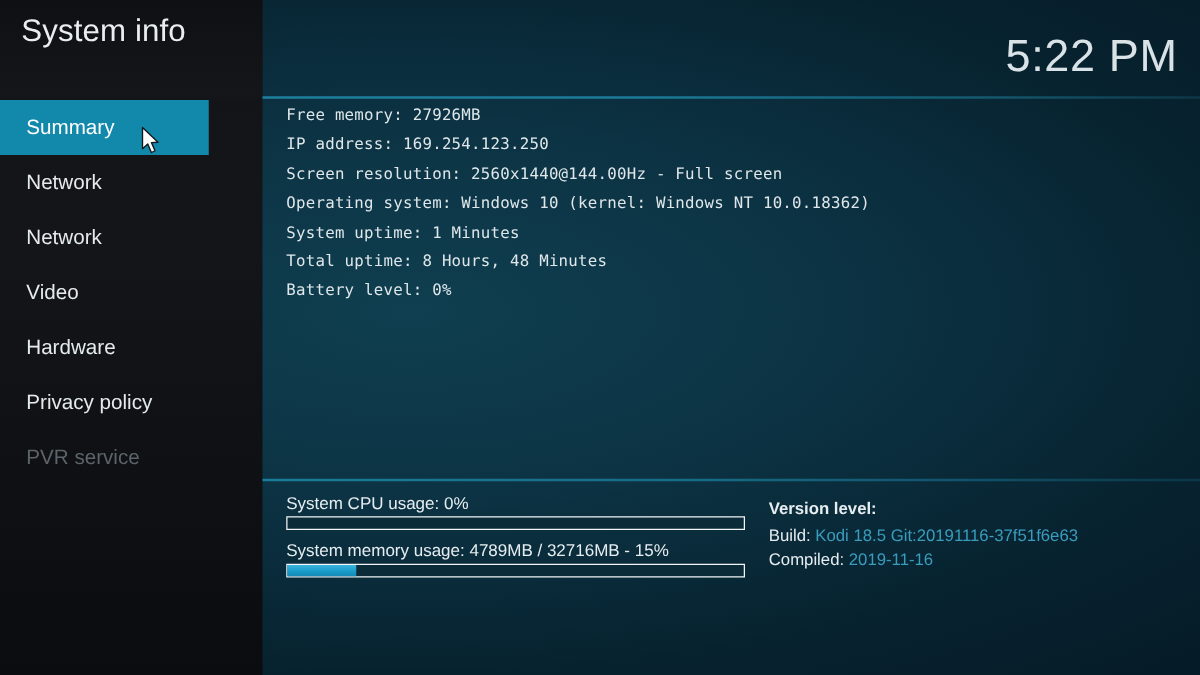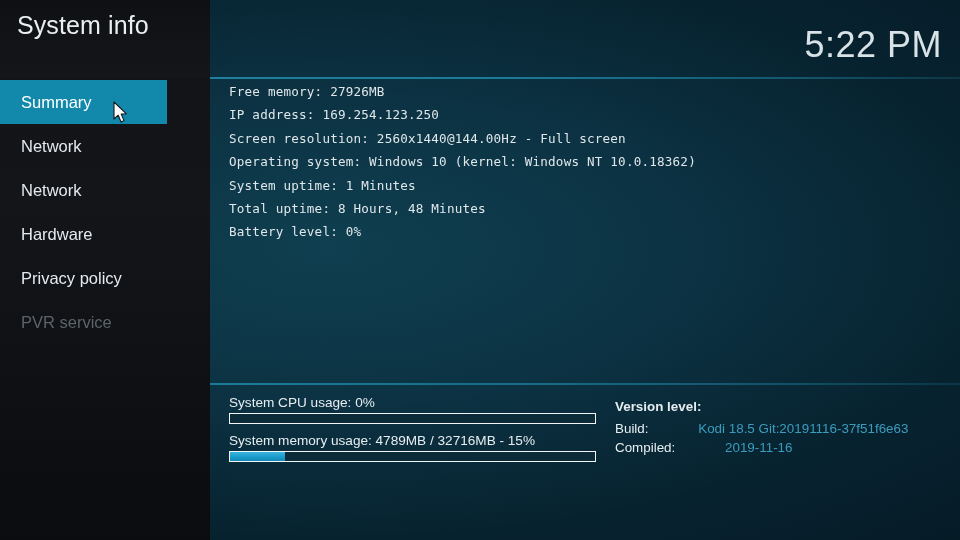--- a/index.html
+++ b/index.html
@@ -116,21 +116,21 @@
   }
 
   .version-block {
     position:absolute; left:405px; top:13px; width:330px;
     font-size:13.4px;
     color:#e6edf0;
     line-height:18.5px;
   }
   .version-title { font-weight:bold; margin-bottom:3.5px; }
   .version-row { white-space:nowrap; }
-  .version-value { color:#3a9dbe;margin-left:46px; }
+  .version-value { color:#3a9dbe; }
 
   
   .cursor {
     position:absolute; left:113px; top:101px;
     width:16px; height:24px; z-index:20;
     pointer-events:none;
   }
 </style>
 </head>
 <body>
@@ -143,20 +143,21 @@
     <div class="header-dark"></div>
     <div class="page-title">System info</div>
     <div class="clock">5:22 PM</div>
   </div>
   <div class="header-rule"></div>
 
   <nav class="menu" id="menu">
       <div class="menu-item selected">Summary</div>
       <div class="menu-item">Network</div>
       <div class="menu-item">Network</div>
+      <div class="menu-item">Video</div>
       <div class="menu-item">Hardware</div>
       <div class="menu-item">Privacy policy</div>
       <div class="menu-item disabled">PVR service</div>
     </nav>
 
   <section class="content">
     <div class="info-list" id="info-list">
         <div class="info-line">Free memory: 27926MB</div>
         <div class="info-line">IP address: 169.254.123.250</div>
         <div class="info-line">Screen resolution: 2560x1440@144.00Hz - Full screen</div>

